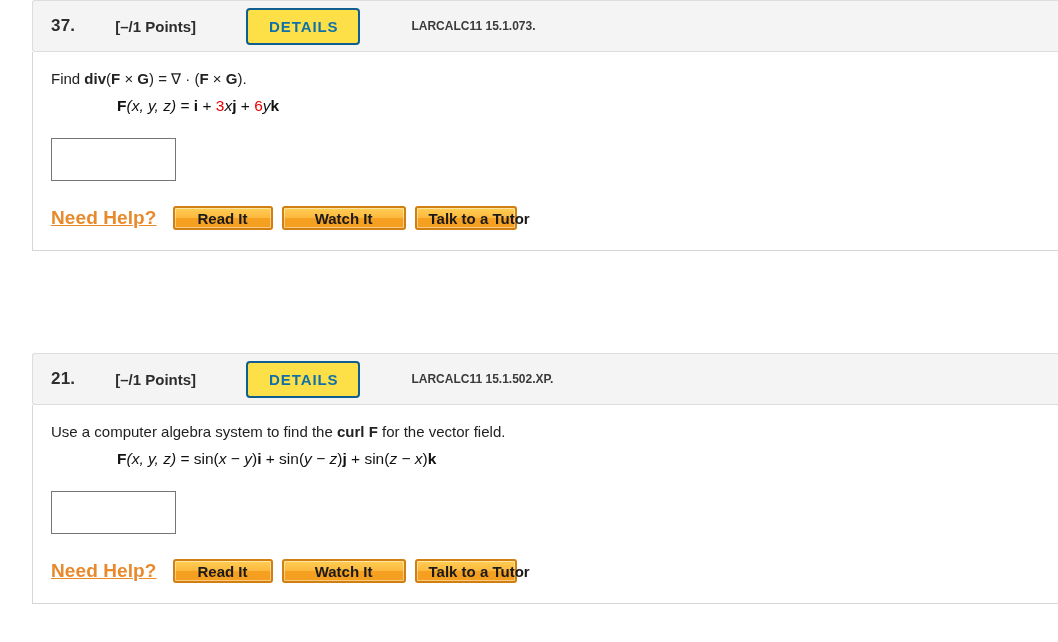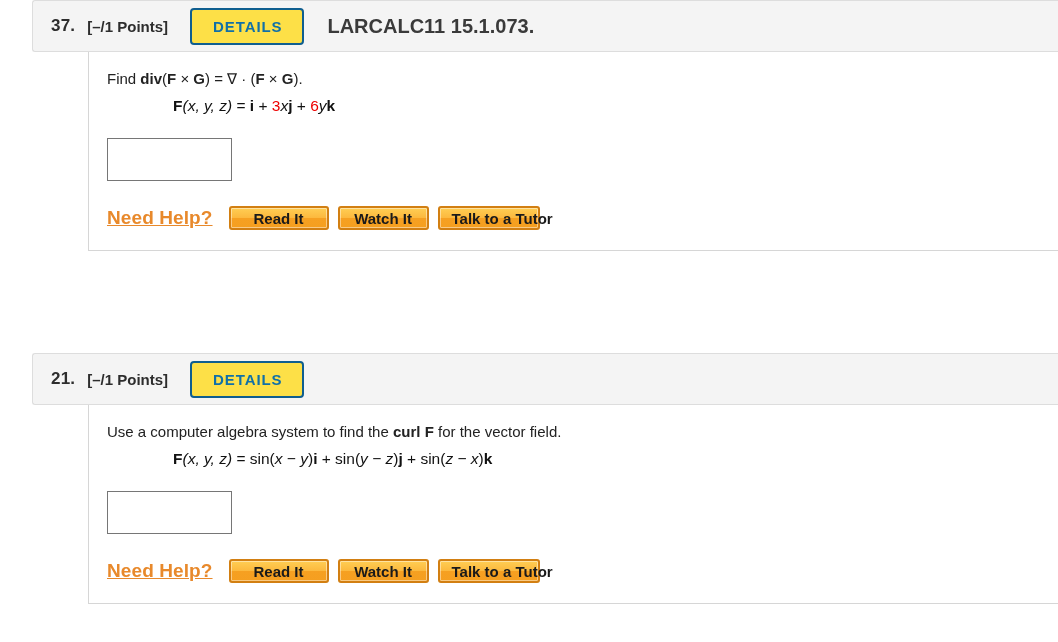--- a/index.html
+++ b/index.html
@@ -26,20 +26,21 @@
   .q-header {
     background: #f4f4f4;
     border: 1px solid #dddddd;
     border-right: none;
     border-radius: 3px 0 0 3px;
     height: 52px;
     display: flex;
     align-items: center;
     padding-left: 18px;
     box-sizing: border-box;
+    gap: 28px;
   }
 
   .q-number {
     font-size: 17px;
     font-weight: bold;
     color: #2d2d2d;
     letter-spacing: 0.2px;
   }
 
   .q-points {
@@ -60,29 +61,28 @@
     font-weight: bold;
     letter-spacing: 0.9px;
     padding: 9px 20px 9px 21px;
     line-height: 1;
     cursor: pointer;
     font-family: "Liberation Sans", sans-serif;
   }
 
   .q-code {
     margin-left: 23px;
-    font-size: 20px;
+    font-size: 12px;
     font-weight: bold;
     color: #3a3a3a;
     white-space: nowrap;
   }
 
   
   .q-body {
-    margin-left: 56px;
     border-left: 1px solid #d6d6d6;
     border-bottom: 1px solid #d6d6d6;
     padding: 16px 0 20px 18px;
     box-sizing: border-box;
   }
 
   .prompt {
     font-size: 15px;
     color: #222;
     line-height: 1.45;
@@ -143,21 +143,21 @@
     color: #1a1a1a;
     height: 24px;
     line-height: 1;
     padding: 0 12px;
     margin-right: 9px;
     cursor: pointer;
     box-shadow: inset 0 0 0 1px rgba(255,255,255,0.45);
     white-space: nowrap;
   }
   .help-btn.w1 { width: 100px; }
-  .help-btn.w2 { width: 91px; }
+  .help-btn.w2 { width: 124px; }
   .help-btn.w3 { width: 102px; }
 </style>
 </head>
 <body>
 
 <div class="problem" id="problem-37" style="top:0px;">
 
   <div class="q-header">
     <span class="q-number">37.</span>
     <span class="q-points">[–/1 Points]</span>
@@ -188,20 +188,21 @@
 
   </div>
 </div>
 
 <div class="problem" id="problem-38" style="top:353px;">
 
   <div class="q-header">
     <span class="q-number">21.</span>
     <span class="q-points">[–/1 Points]</span>
     <button class="details-btn">DETAILS</button>
+    <span class="q-code">LARCALC11 15.1.502.XP.</span>
   </div>
 
   <div class="q-body">
 
     <p class="prompt">
       <span>Use a computer algebra system to find the </span><span class="bd">curl F</span><span> for the vector field.</span>
     </p>
 
     <div class="formula-block">
       <div class="formula">

